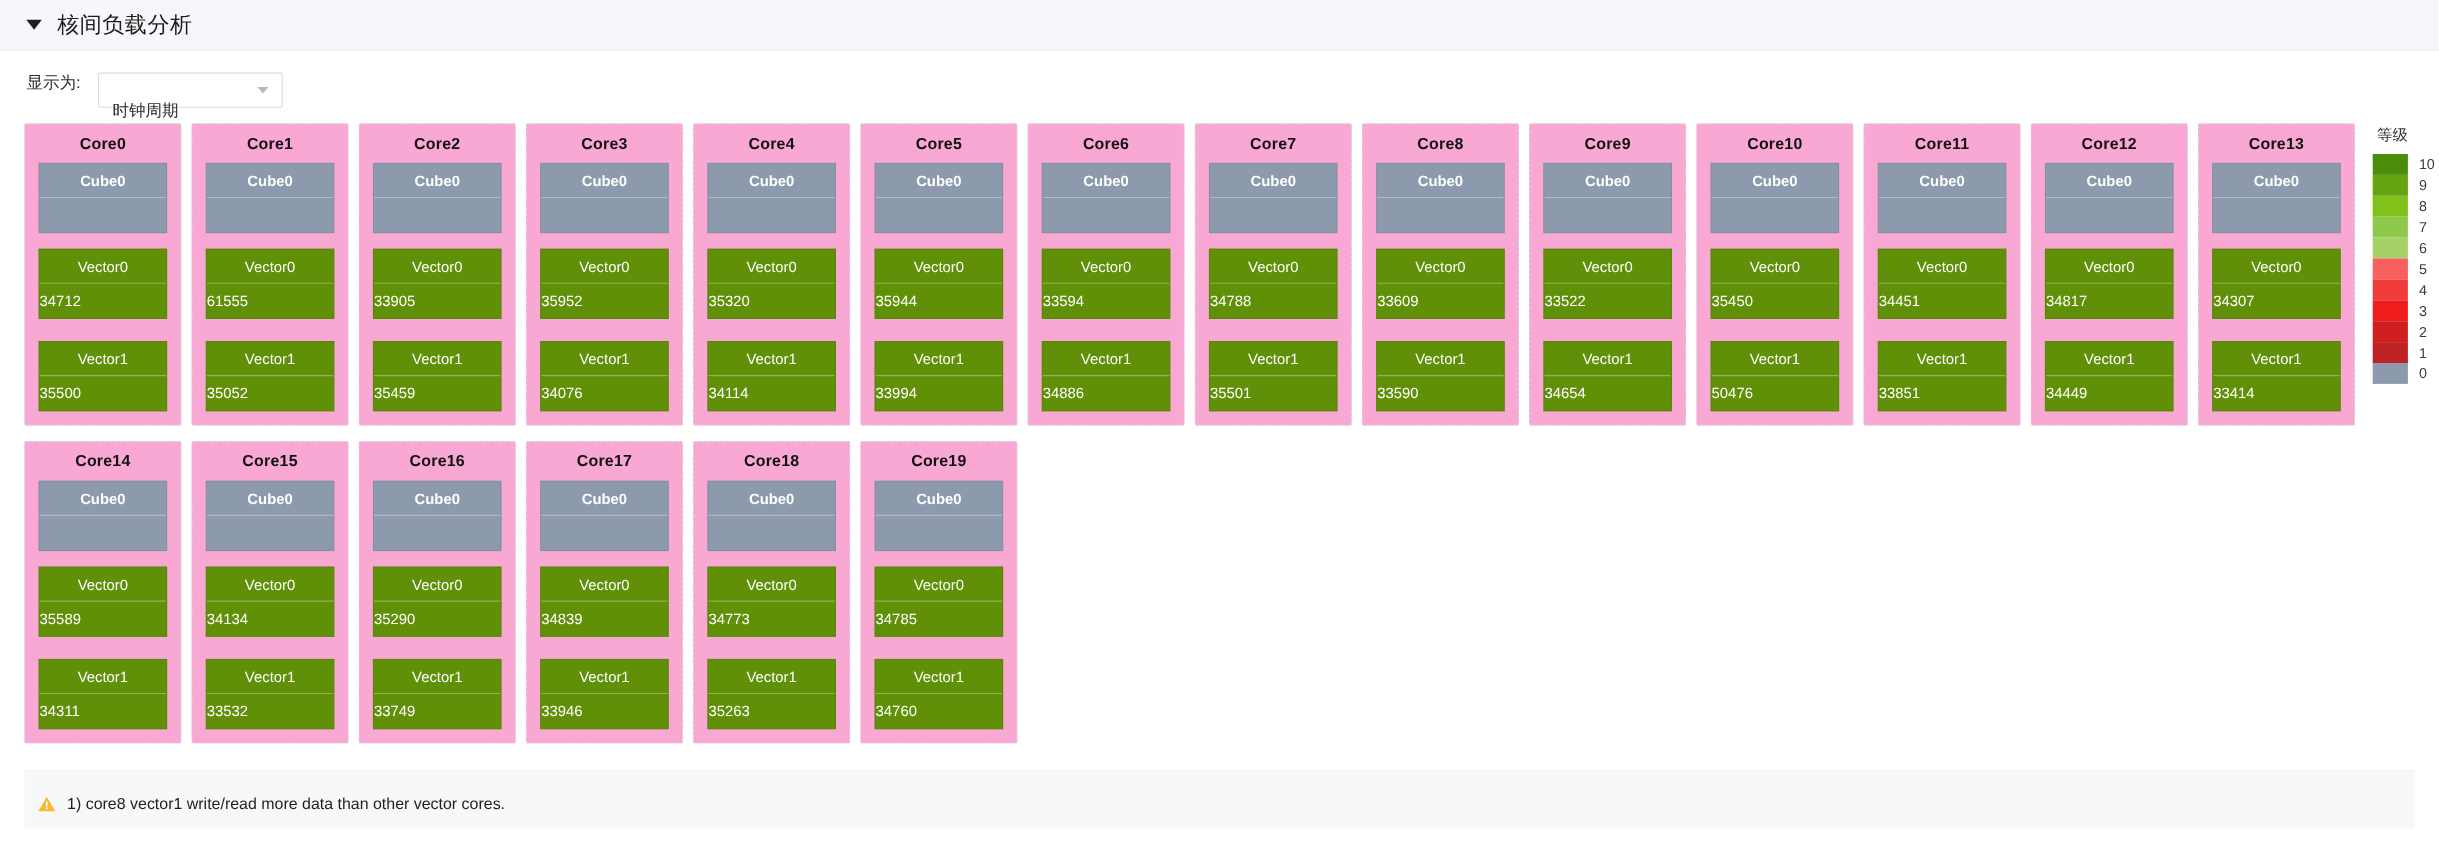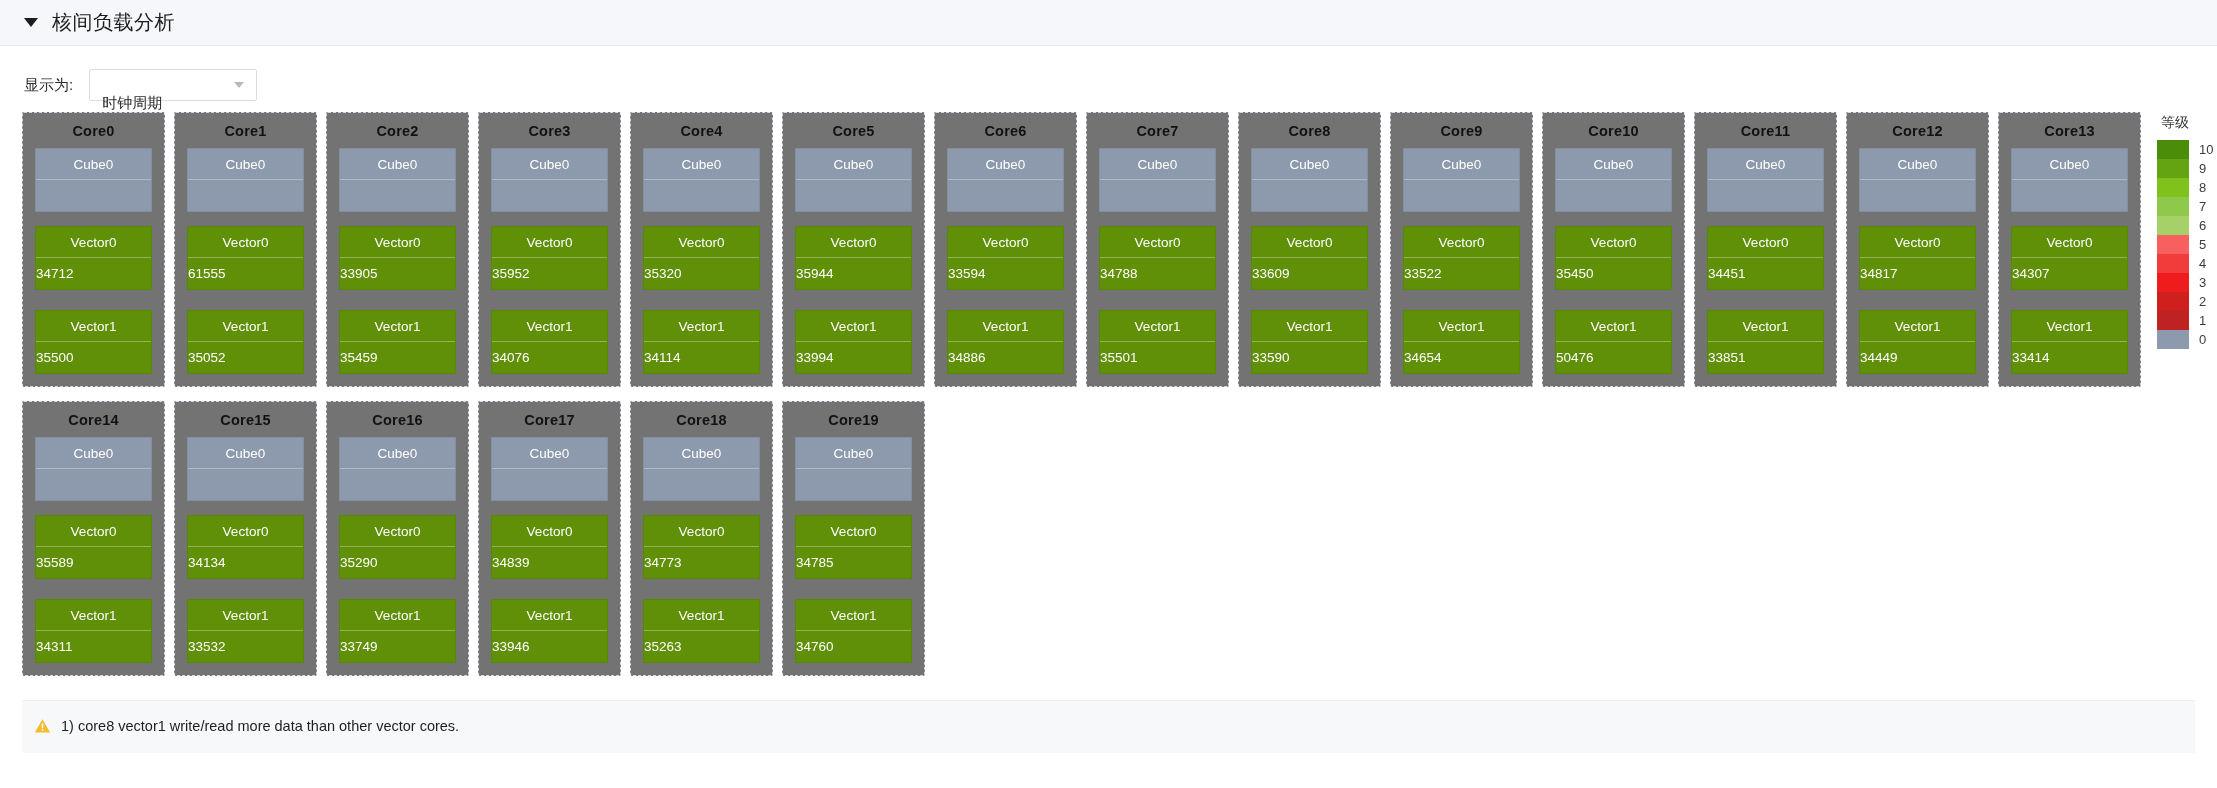--- a/index.html
+++ b/index.html
@@ -36,21 +36,21 @@
   .panel-title {
     font-size: 20px;
     color: #1c1c1c;
     letter-spacing: .5px;
     white-space: nowrap;
   }
 
   
   .toolbar {
     display: flex;
-    align-items: center;
+    align-items: flex-start;
     gap: 16px;
     padding: 20px 0 0 24px;
     height: 58px;
   }
   .toolbar-label {
     font-size: 15px;
     color: #2b2b2b;
     white-space: nowrap;
   }
   .select-box {
@@ -96,21 +96,21 @@
     gap: 9px;
     margin-bottom: 14px;
   }
 
   
   .core-card {
     width: 143px;
     border: 1px dashed #d3dbe6;
     border-radius: 2px;
     padding: 10px 12px 12px 12px;
-    background: #737373;
+    background: #f9a8d4;
     flex: 0 0 auto;
   }
   .core-title {
     text-align: center;
     font-size: 14.5px;
     font-weight: bold;
     color: #111111;
     margin-bottom: 9px;
     letter-spacing: .2px;
   }
@@ -135,21 +135,21 @@
   .unit-value {
     height: 31px;
     line-height: 31px;
     font-size: 13.5px;
     color: #ffffff;
     white-space: nowrap;
     overflow: hidden;
   }
   .unit-cube .unit-name,
   .unit-cube .unit-value { }
-  .cube-spacer { margin-bottom: 14px; }
+  .cube-spacer { margin-bottom: 14px; font-weight: bold; }
 
   
   .legend {
     flex: 0 0 auto;
     width: 104px;
     padding-top: 2px;
     margin-left: 6px;
   }
   .legend-title {
     font-size: 14px;
@@ -181,21 +181,21 @@
 
   
   .footnotes {
     margin: 10px 22px 0 22px;
     background: #f6f8fa;
     border-top: 1px solid #eef0f3;
     padding: 12px 0 14px 0;
   }
   .footnote {
     display: flex;
-    align-items: center;
+    align-items: flex-end;
     gap: 10px;
     padding-left: 12px;
     min-height: 26px;
   }
   .footnote-text {
     font-size: 14.5px;
     color: #1f1f1f;
   }
   .warn-icon {
     width: 17px;

